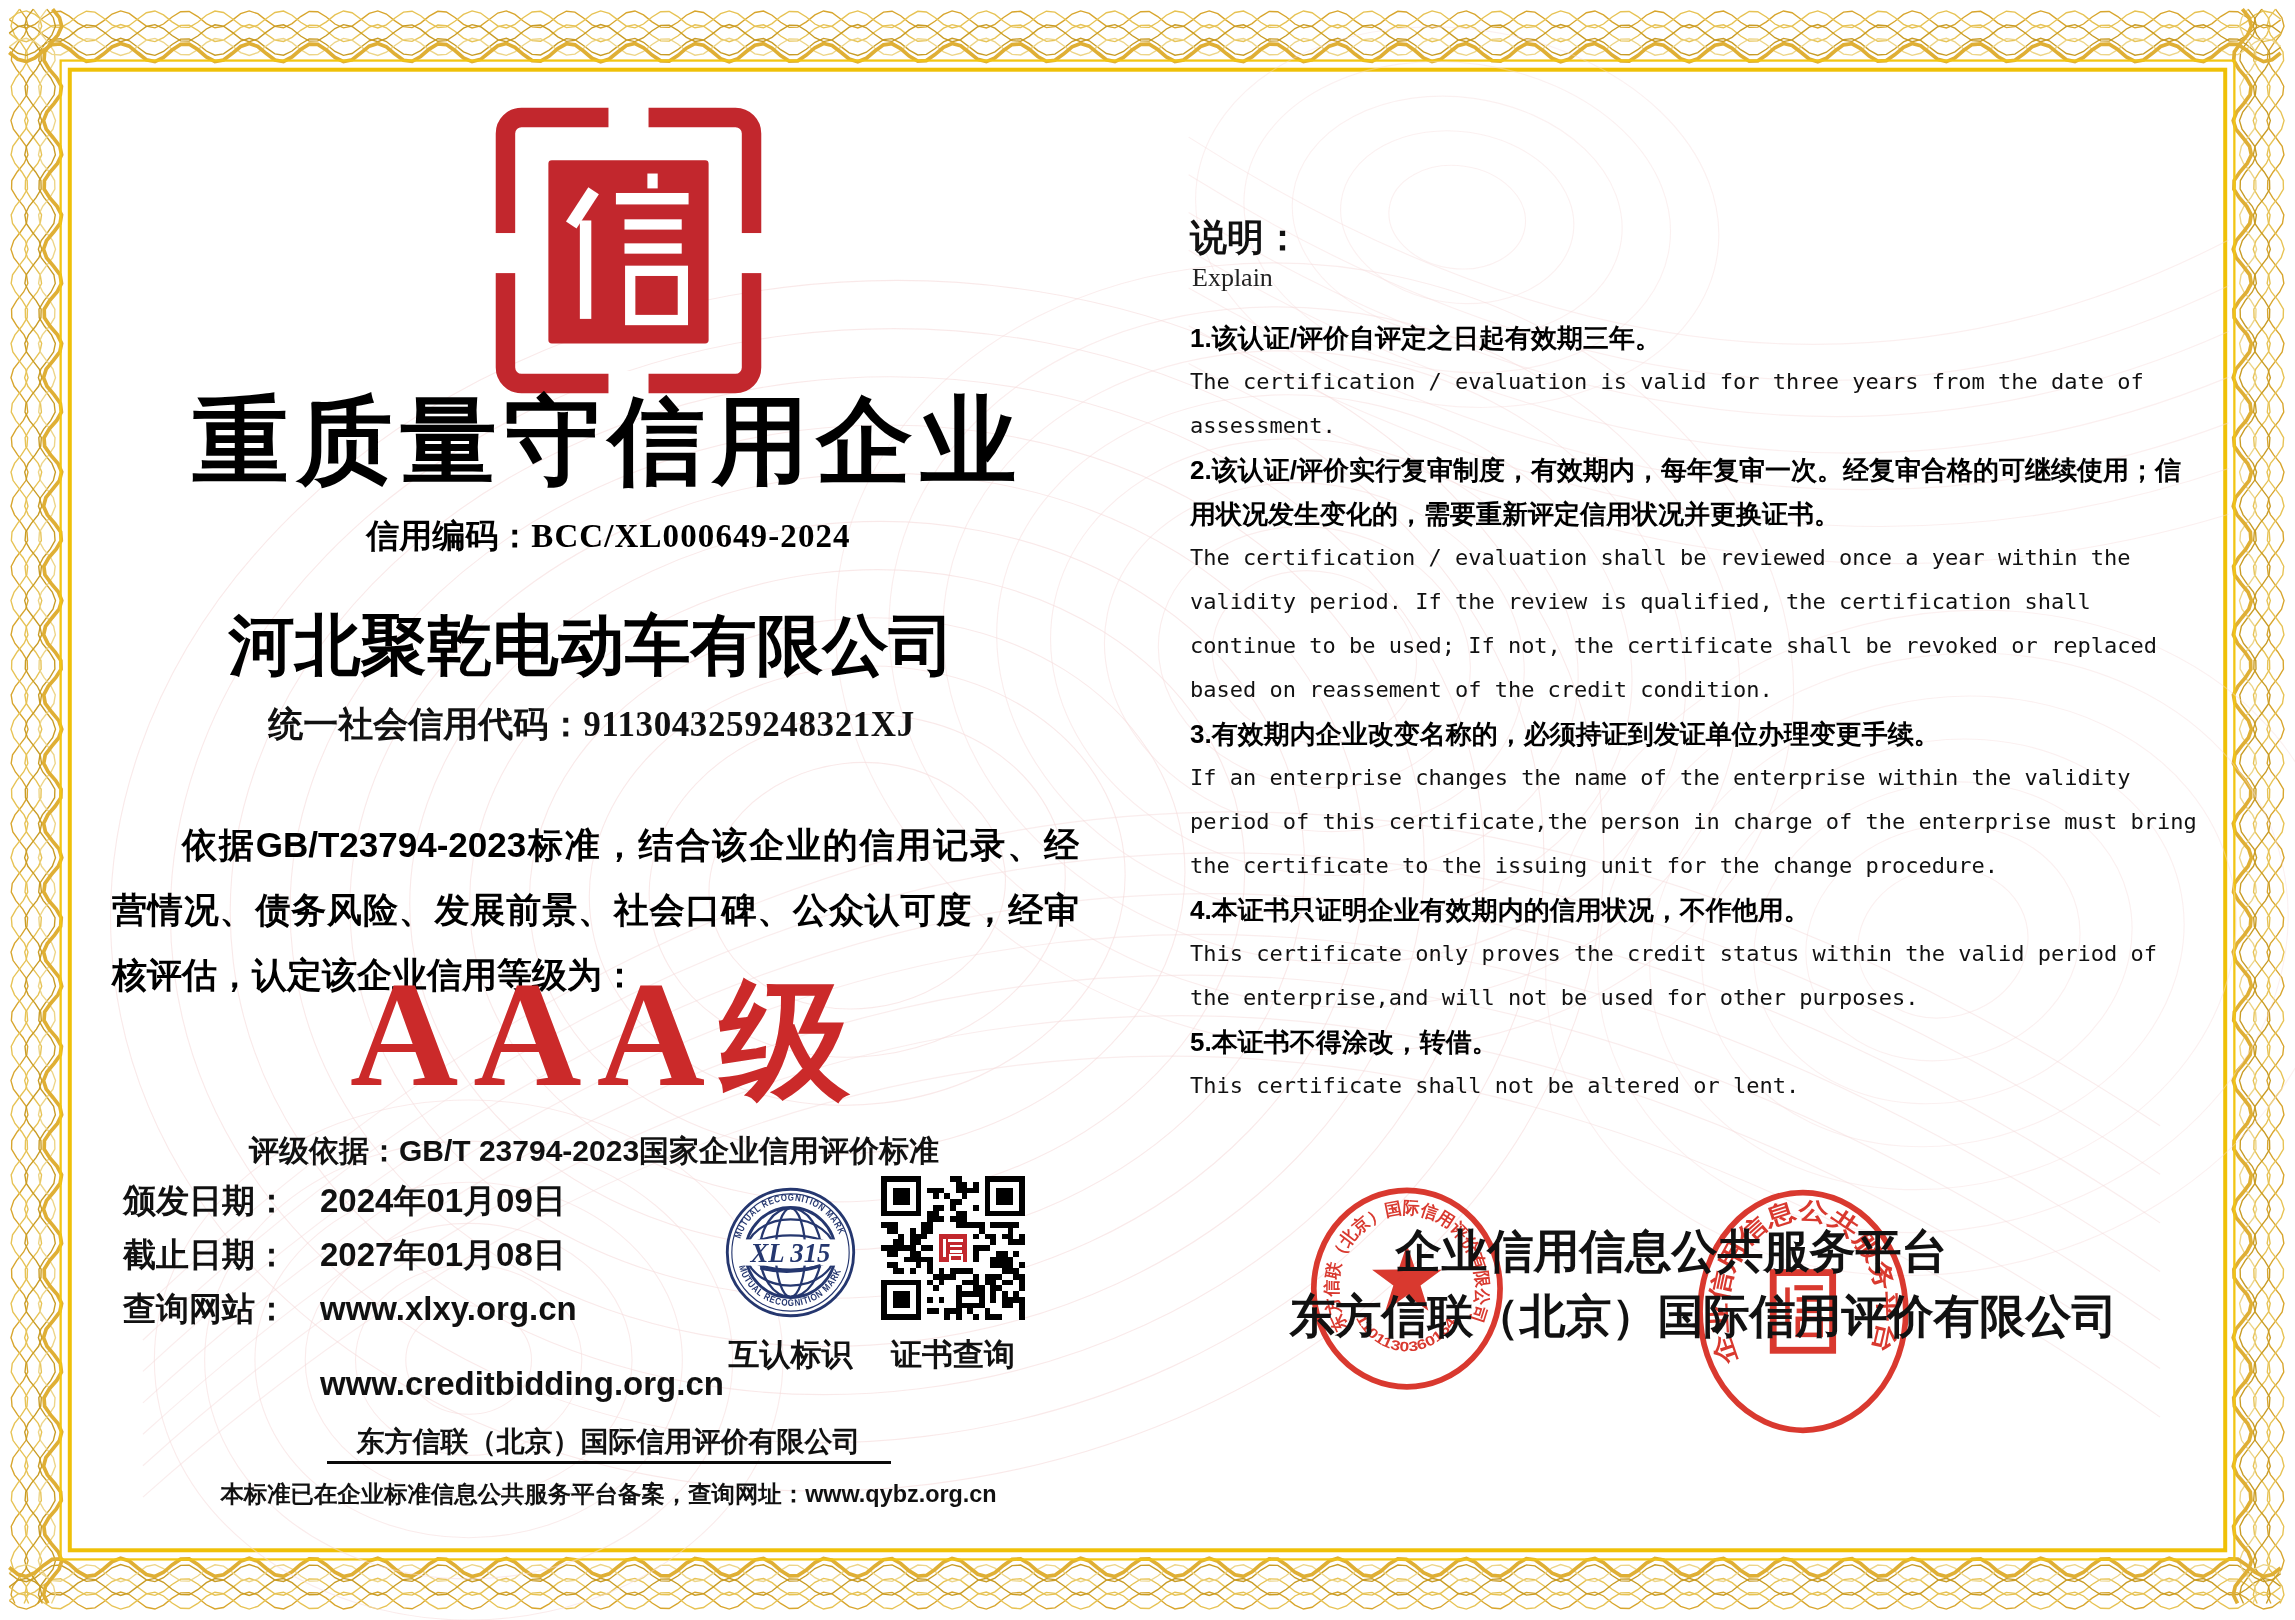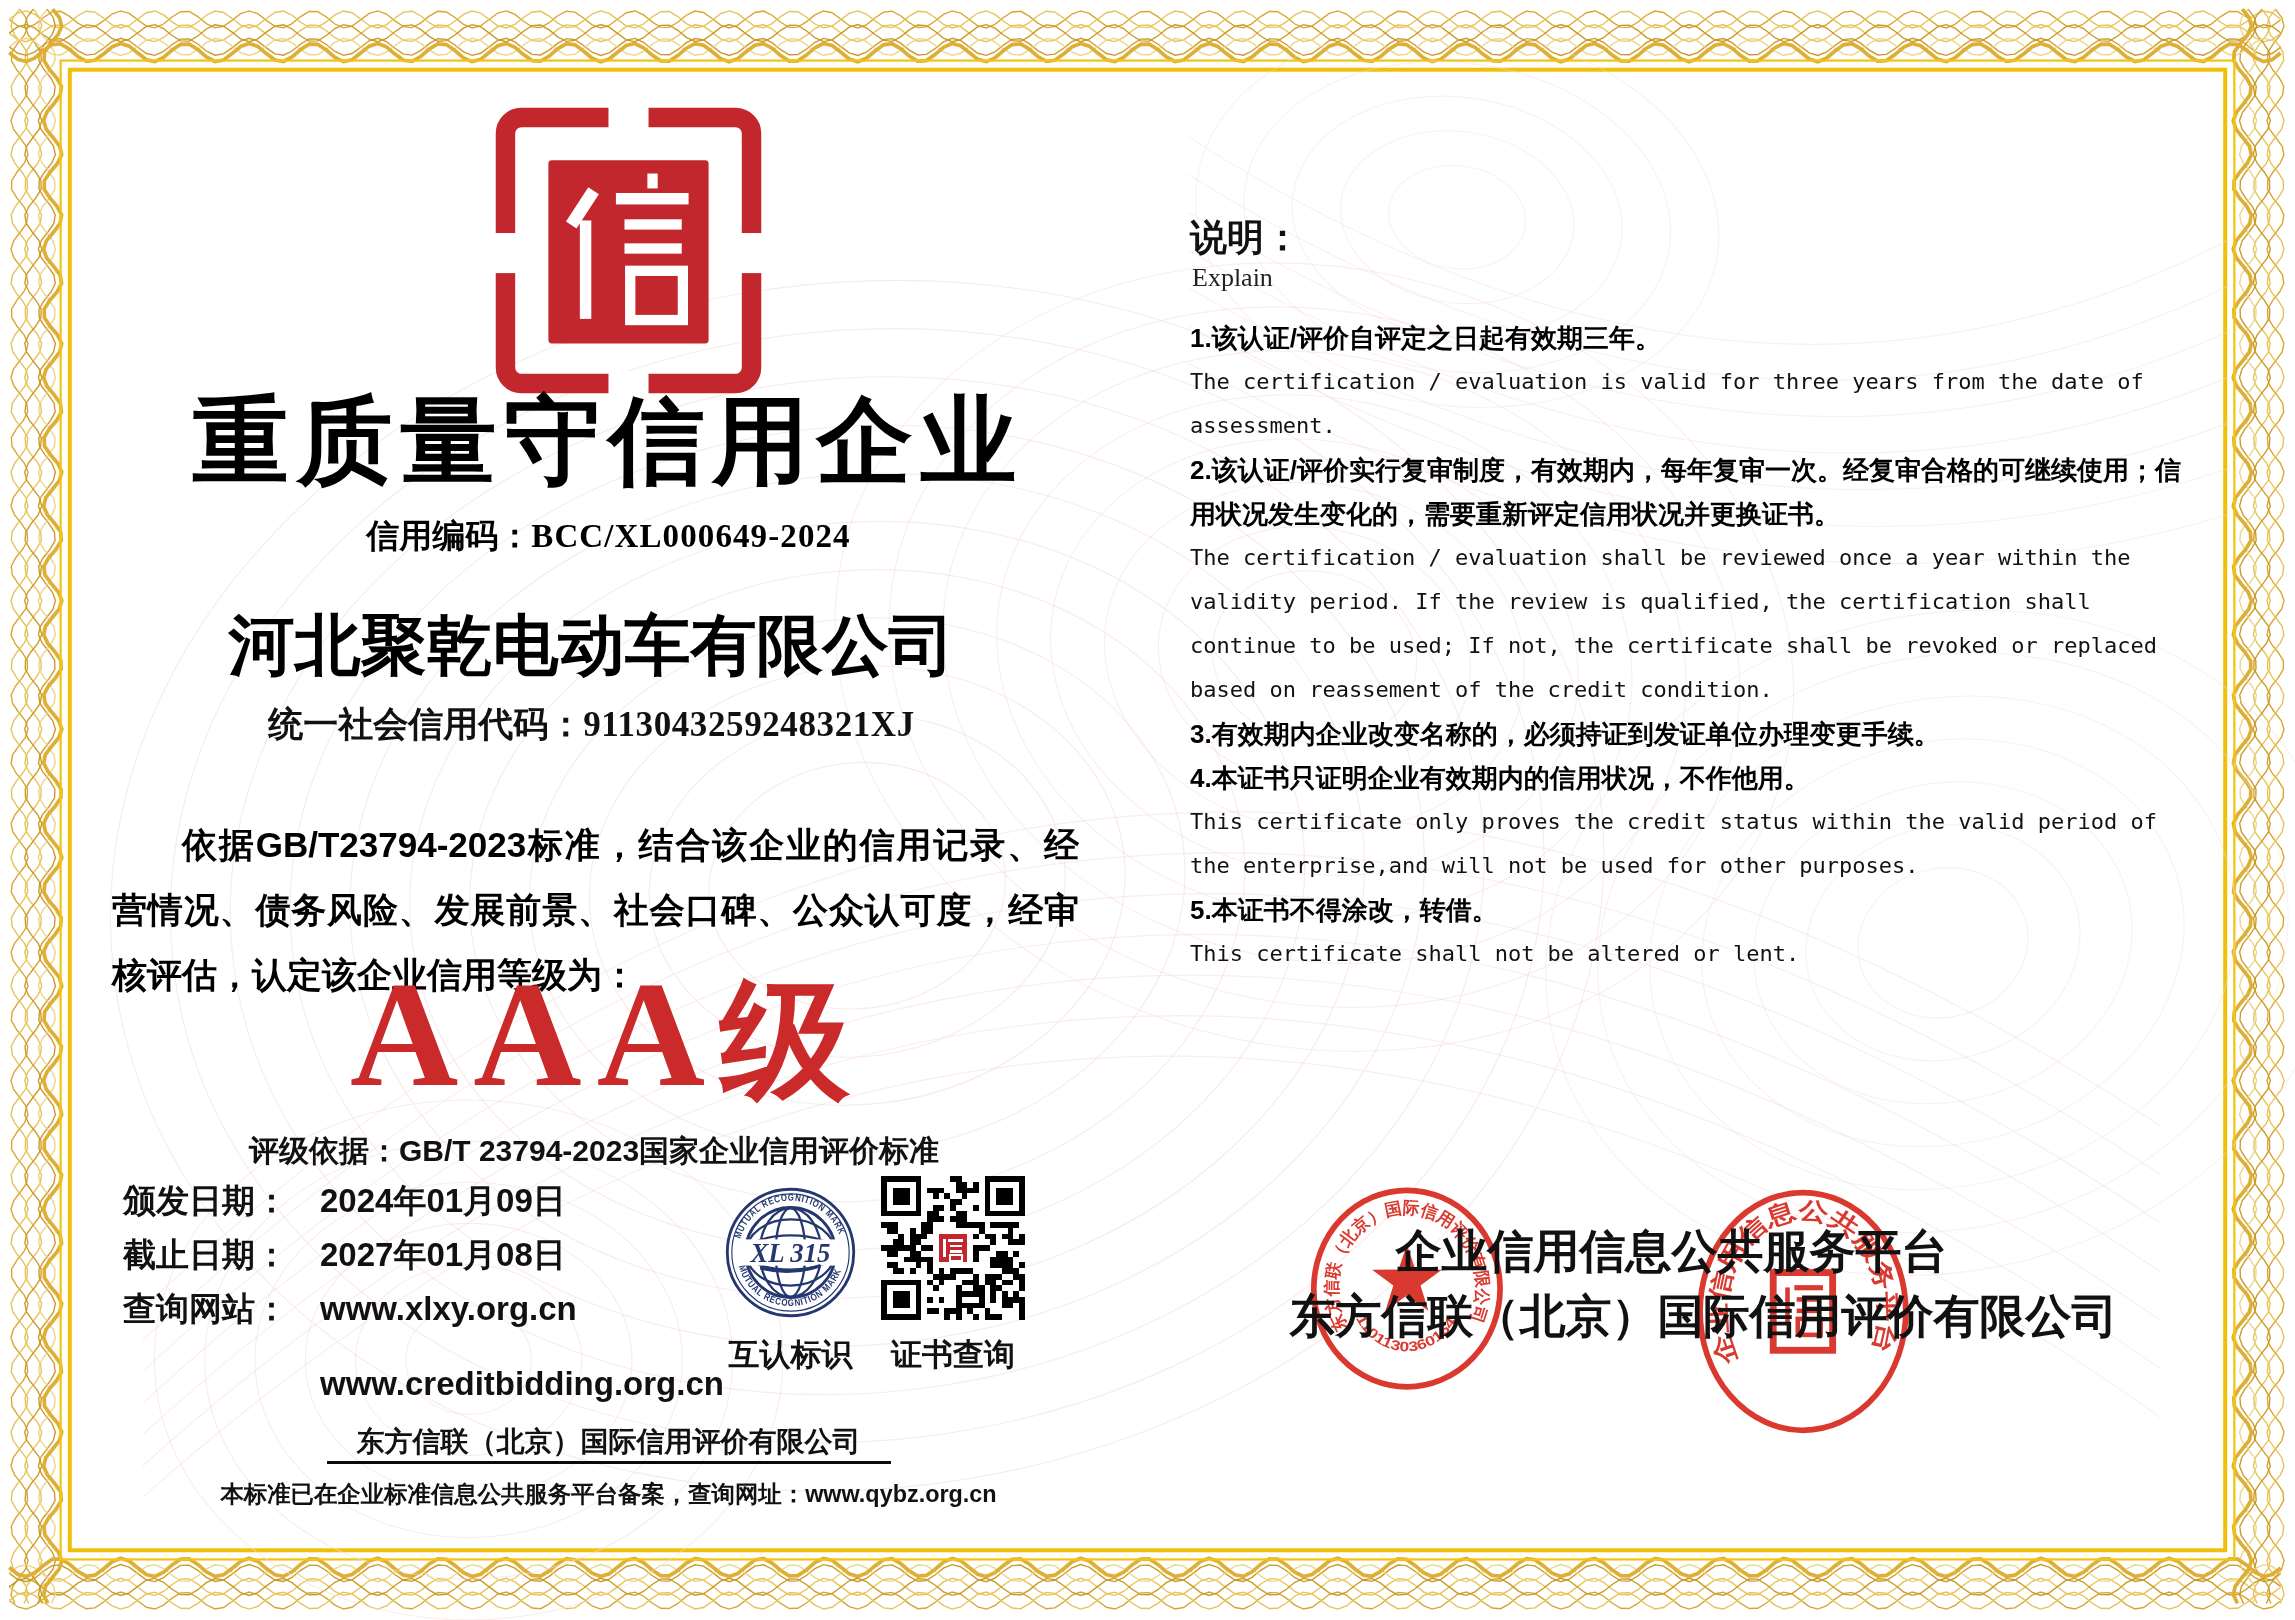--- a/index.html
+++ b/index.html
@@ -449,20 +449,21 @@
     <div class="ex-item">
       <div class="ex-cn">1.该认证/评价自评定之日起有效期三年。</div>
       <div class="ex-en">The certification / evaluation is valid for three years from the date of assessment.</div>
     </div>
     <div class="ex-item">
       <div class="ex-cn">2.该认证/评价实行复审制度，有效期内，每年复审一次。经复审合格的可继续使用；信用状况发生变化的，需要重新评定信用状况并更换证书。</div>
       <div class="ex-en">The certification / evaluation shall be reviewed once a year within the validity period. If the review is qualified,  the certification shall continue to be used; If not, the certificate shall be revoked or replaced based on reassement of the credit condition.</div>
     </div>
     <div class="ex-item">
       <div class="ex-cn">3.有效期内企业改变名称的，必须持证到发证单位办理变更手续。</div>
+      <div class="ex-en">If an enterprise changes the name of the enterprise within the validity period of this certificate,the person in charge of the enterprise must bring the certificate to the issuing unit for the change procedure.</div>
     </div>
     <div class="ex-item">
       <div class="ex-cn">4.本证书只证明企业有效期内的信用状况，不作他用。</div>
       <div class="ex-en">This certificate only proves the credit status within the valid period of the enterprise,and will not be used for other purposes.</div>
     </div>
     <div class="ex-item">
       <div class="ex-cn">5.本证书不得涂改，转借。</div>
       <div class="ex-en">This certificate shall not be altered or lent.</div>
     </div>
   </div>

